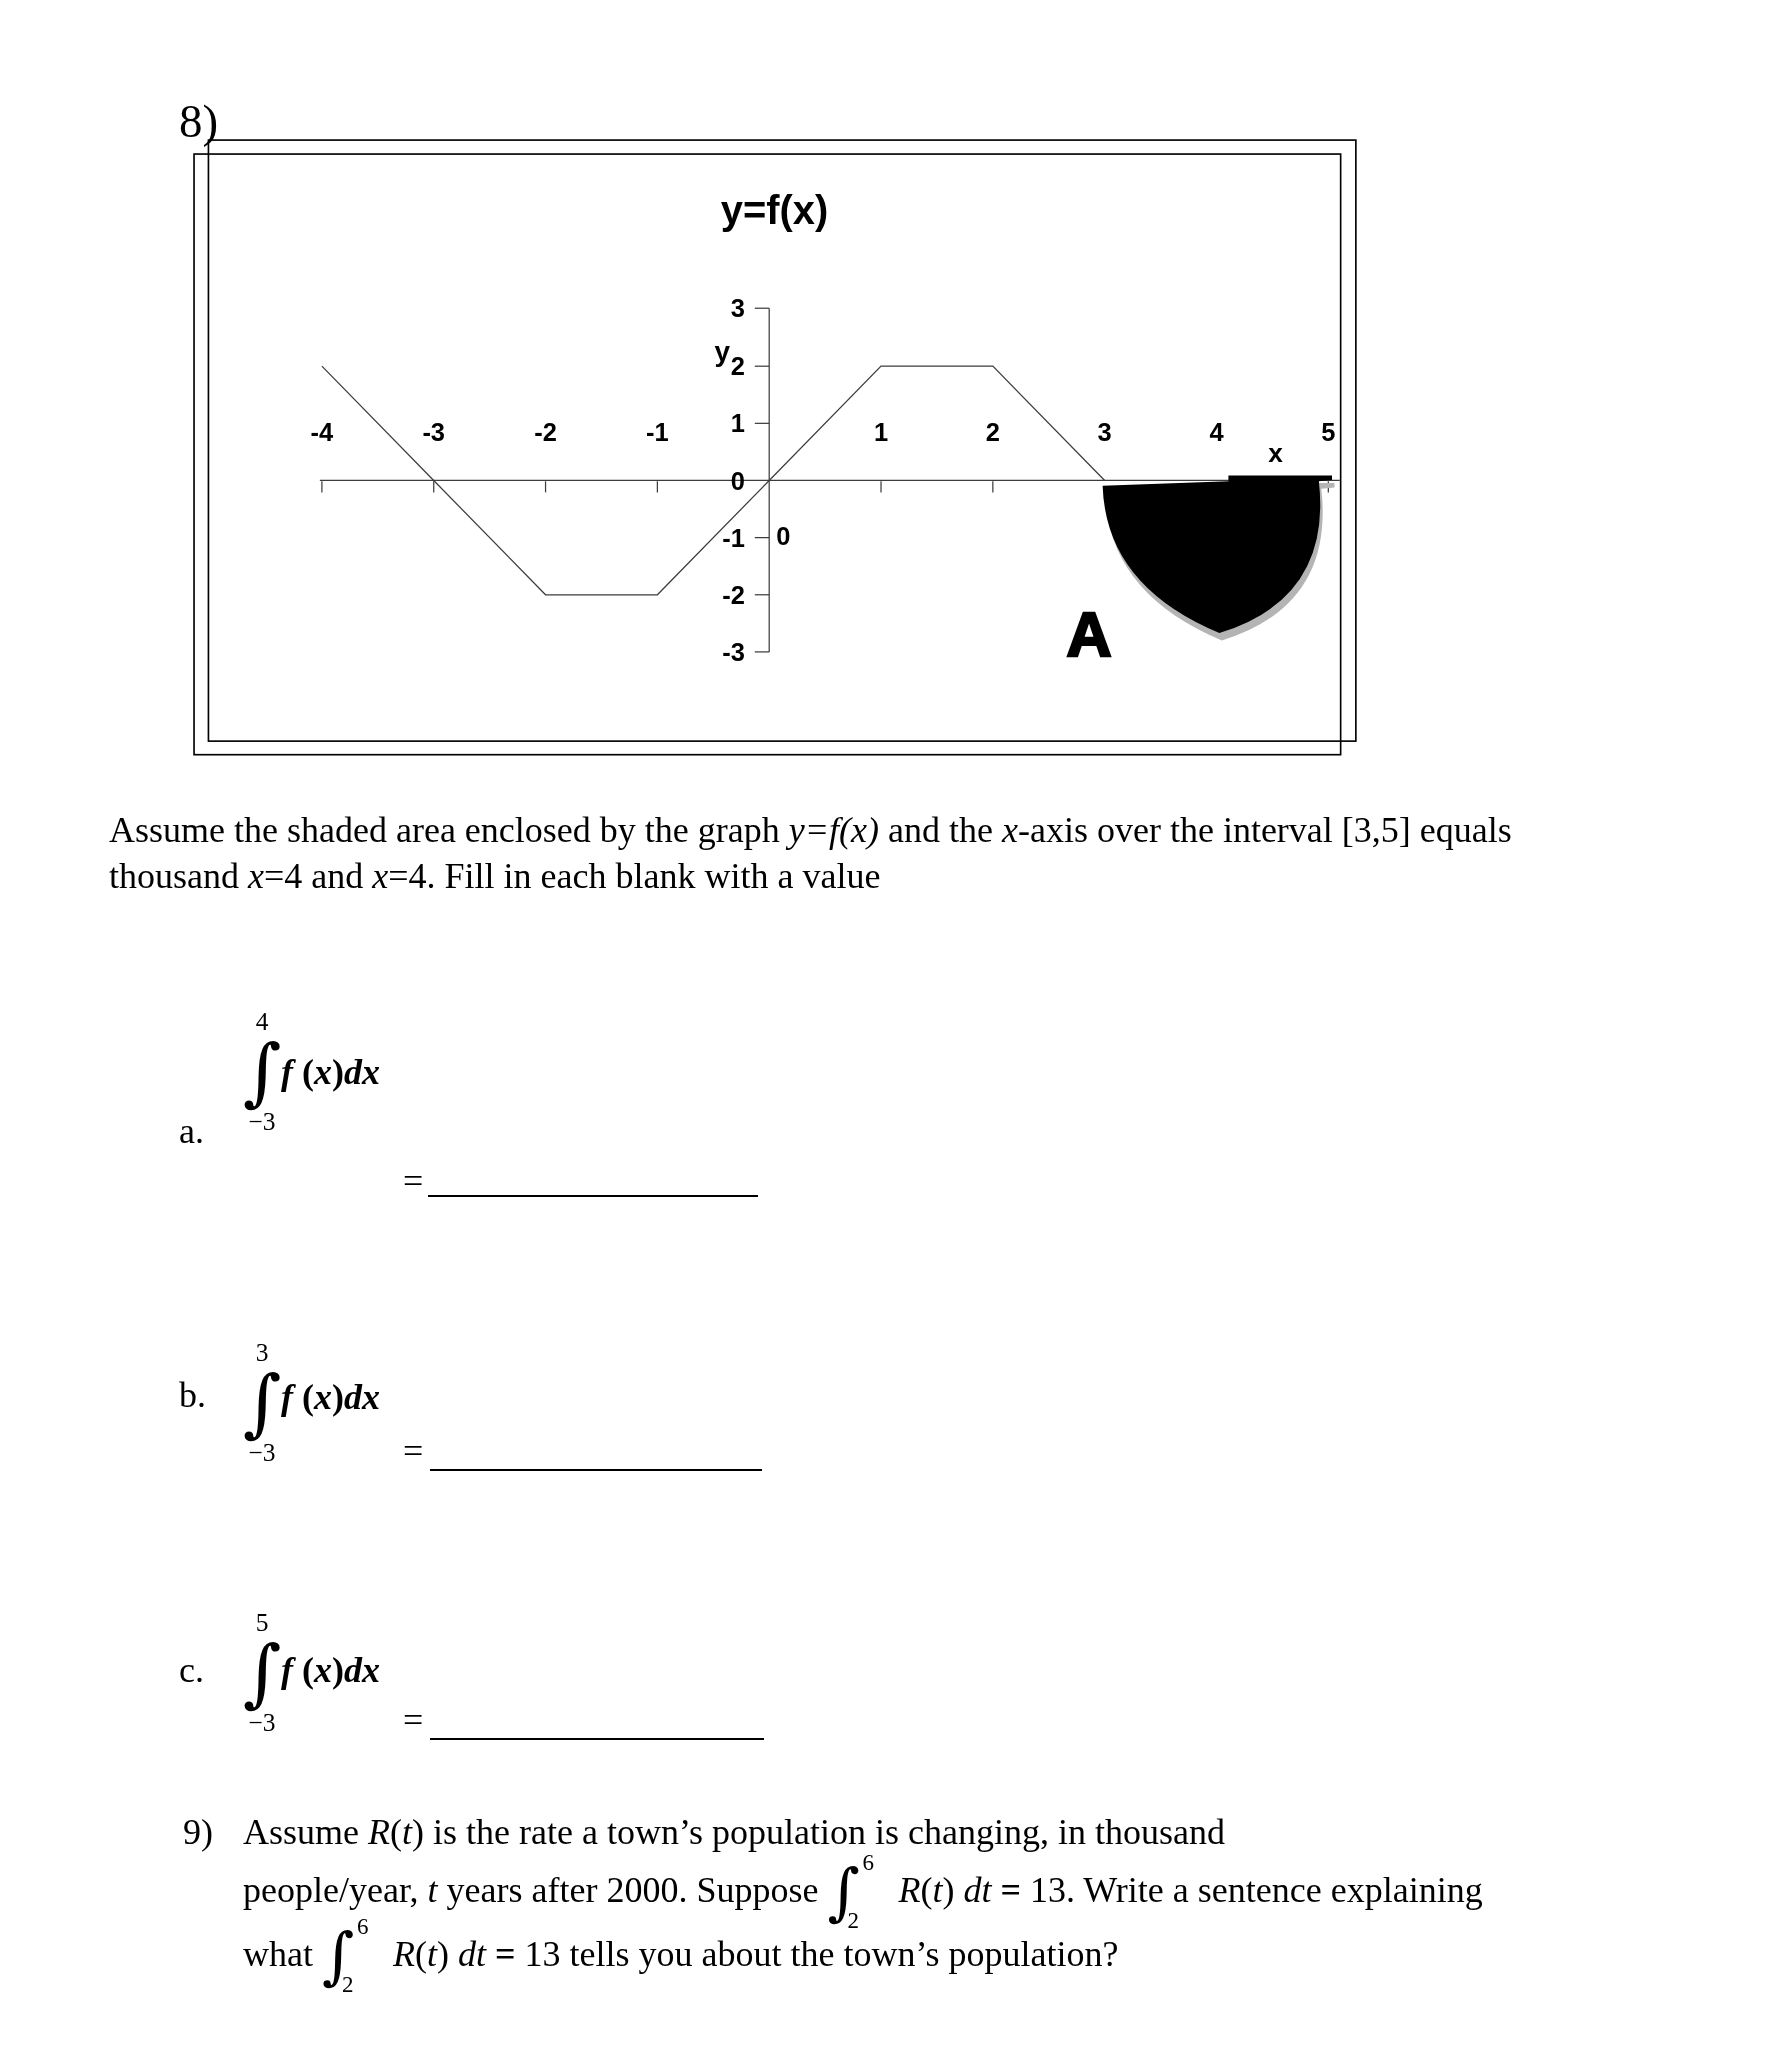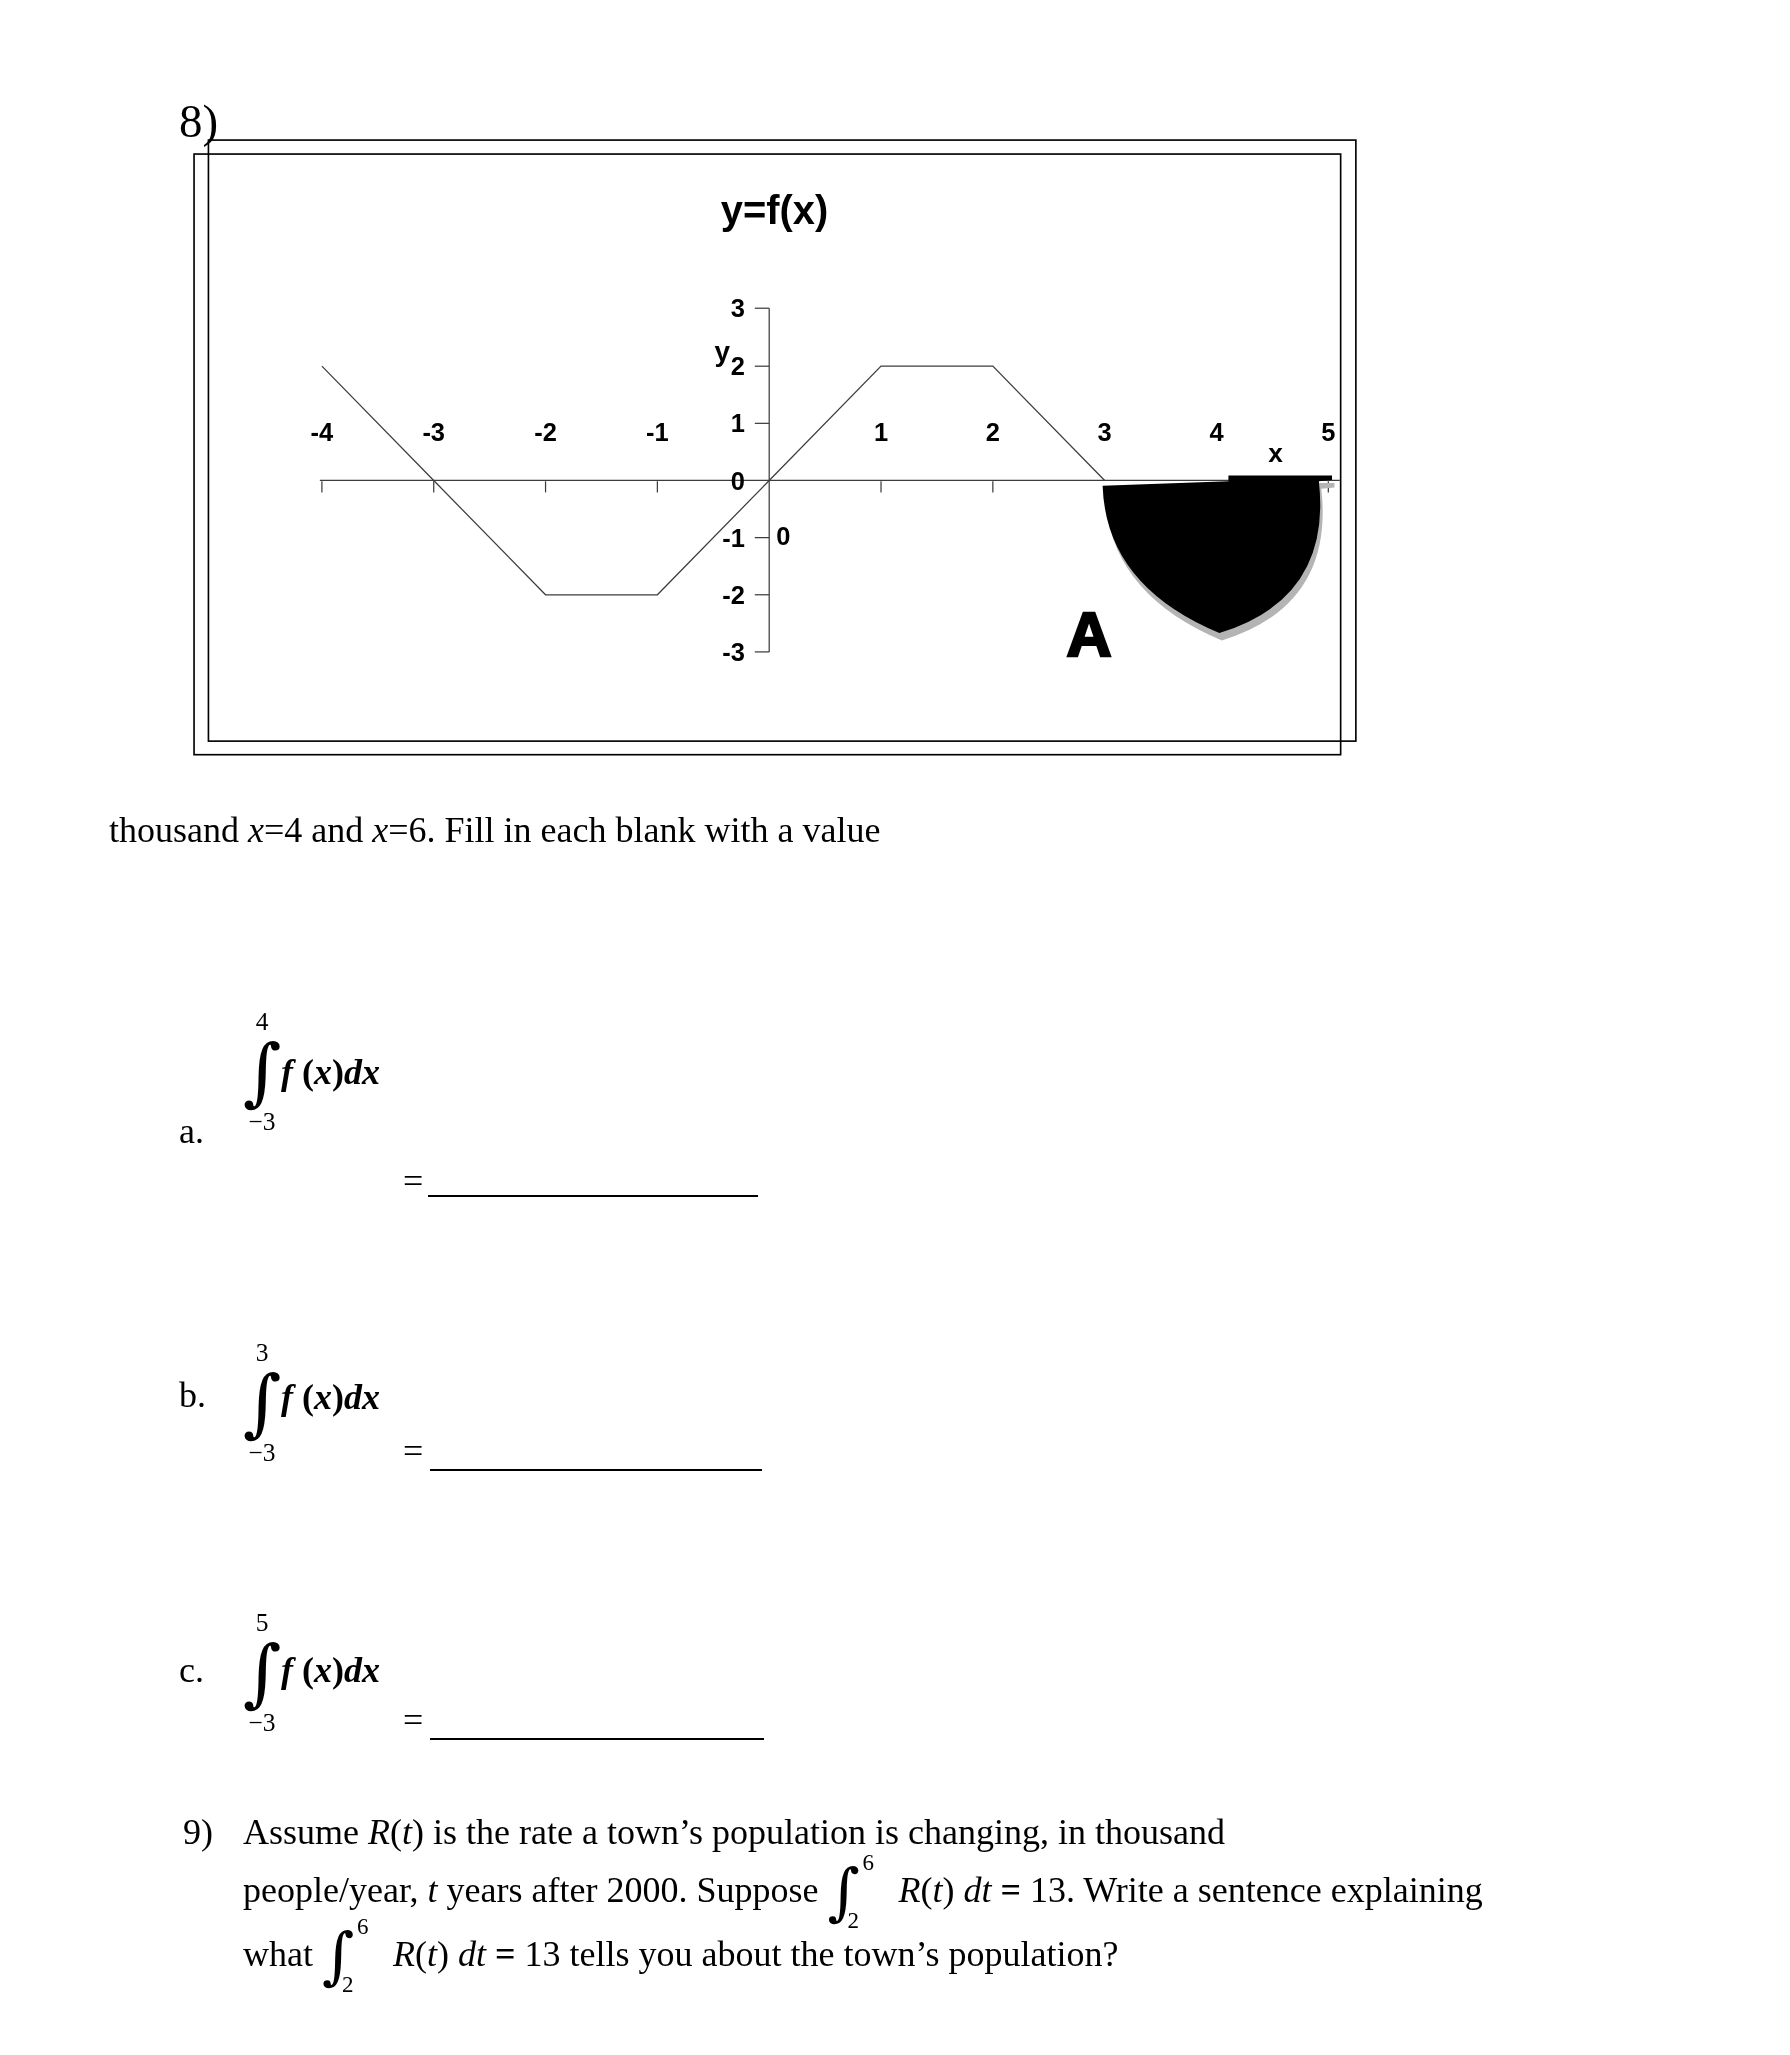--- a/index.html
+++ b/index.html
@@ -93,21 +93,22 @@
 
   <text x="1888" y="1325" font-size="62" text-anchor="start">0</text>
 
   <text x="1757" y="877" font-size="68" text-anchor="middle">y</text>
   <text x="3103" y="1123" font-size="64" text-anchor="middle">x</text>
 
   <text x="2594" y="1596" font-size="152" text-anchor="start" stroke="#000" stroke-width="6" style="paint-order:stroke;">A</text>
 </svg>
 
 <div class="abs para" style="left:109px;top:807px;">
-  <div class="pline"><span>thousand </span><span class="it">x</span><span>=4 and </span><span class="it">x</span><span>=6. Fill in each blank with a value</span></div>
+  <div class="pline"><span>Assume the shaded area enclosed by the graph </span><span class="it">y=f(x)</span><span> and the </span><span class="it">x</span><span>-axis over the interval [3,5] equals</span></div>
+  <div class="pline"><span>thousand </span><span class="it">x</span><span>=4 and </span><span class="it">x</span><span>=4. Fill in each blank with a value</span></div>
 </div>
 
 <div class="abs plabel" style="left:179px;top:1108px;">a.</div>
 <div class="abs int-stack" style="left:227px;top:1007px;">
   <span class="ulim">4</span>
   <span class="ibig">∫</span>
   <span class="llim">−3</span>
 </div>
 <div class="abs integrand" style="left:281px;top:1049px;"><span class="it">f</span><span> (</span><span class="it">x</span><span>)</span><span class="it">dx</span></div>
 <div class="abs eq" style="left:403px;top:1158px;">=</div>

